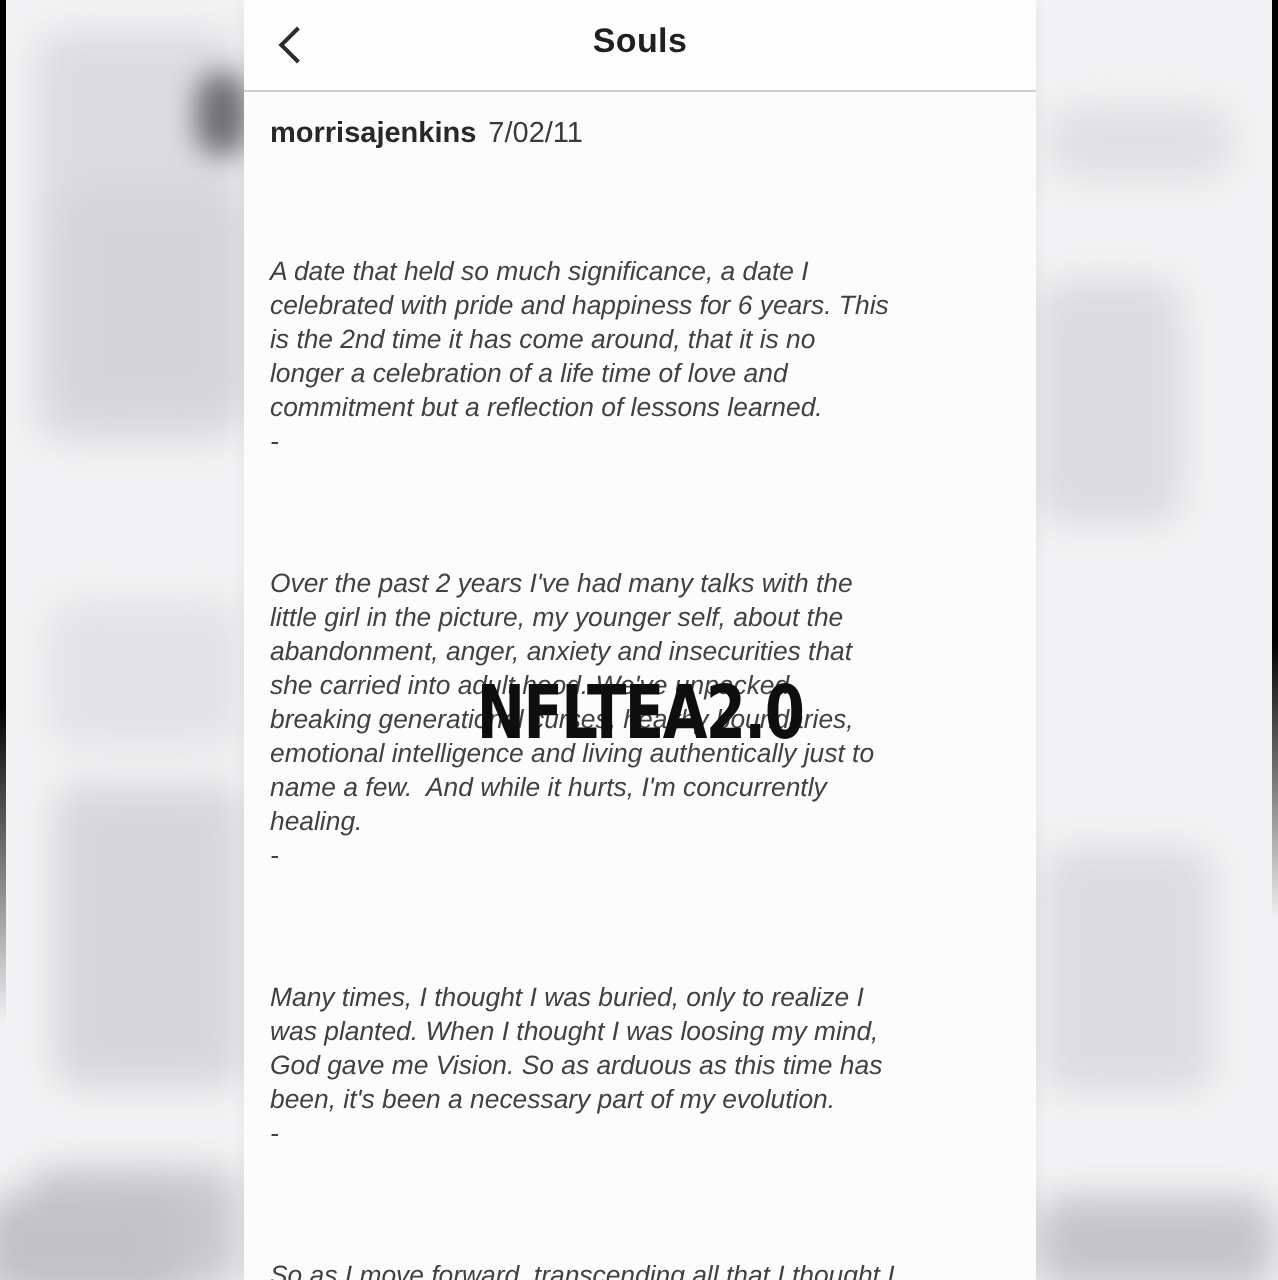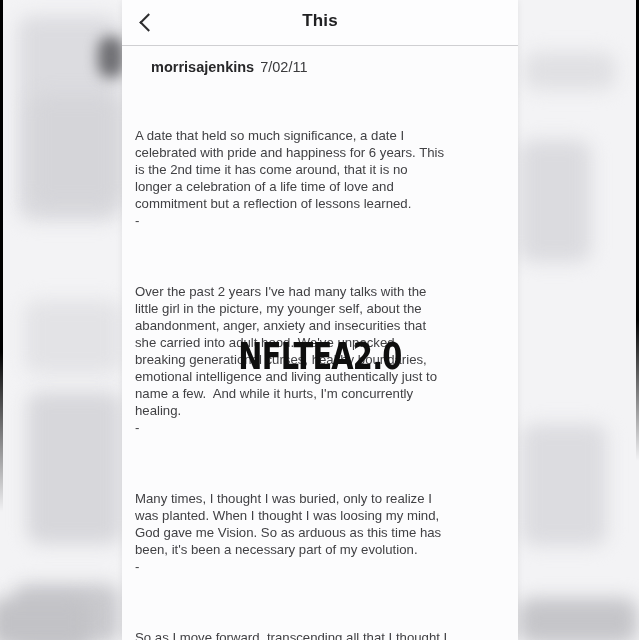--- a/index.html
+++ b/index.html
@@ -49,28 +49,28 @@
     position:absolute;left:8px;top:6px;width:32px;height:32px;
     display:flex;align-items:center;justify-content:center;cursor:pointer;
   }
   .chev{
     width:11px;height:11px;
     border-left:2px solid #2c2c2e;border-bottom:2px solid #2c2c2e;
     transform:rotate(45deg);margin-left:4px;
   }
   .body{padding:12px 13px 0 13px;}
   .byline{font-size:14.5px;color:#2e2e30;line-height:18px;}
-  .user{font-weight:bold;color:#28282a;margin-right:6px;margin-left:16px;}
+  .user{font-weight:bold;color:#28282a;margin-right:6px;}
   .date{color:#3a3a3c;}
   .text{
     margin-top:17px;
     font-size:13.2px;line-height:17px;color:#414144;
     white-space:pre;
   }
-  .text p{margin:0 0 20px 0;}
+  .text p{margin:0 0 20px 0;font-style:italic;}
   .watermark{
     position:absolute;left:0;right:0;top:338px;
     text-align:center;
     font-family:"DejaVu Sans", sans-serif;
     font-weight:800;font-size:37px;line-height:38px;
     color:#0e0e0e;
     transform:scaleX(0.78);
     letter-spacing:-1px;
     pointer-events:none;
   }
@@ -96,21 +96,21 @@
 
   <div class="edge left"></div>
   <div class="edge right"></div>
 
   <div class="panel">
 
     <div class="header">
       <div class="back">
         <span class="chev"></span>
       </div>
-      <div class="title">This</div>
+      <div class="title">Souls</div>
     </div>
 
     <div class="body">
       <div class="byline">
         <span class="user">morrisajenkins</span><span class="date">7/02/11</span>
       </div>
       <div class="text">
         <p>A date that held so much significance, a date I
 celebrated with pride and happiness for 6 years. This
 is the 2nd time it has come around, that it is no

